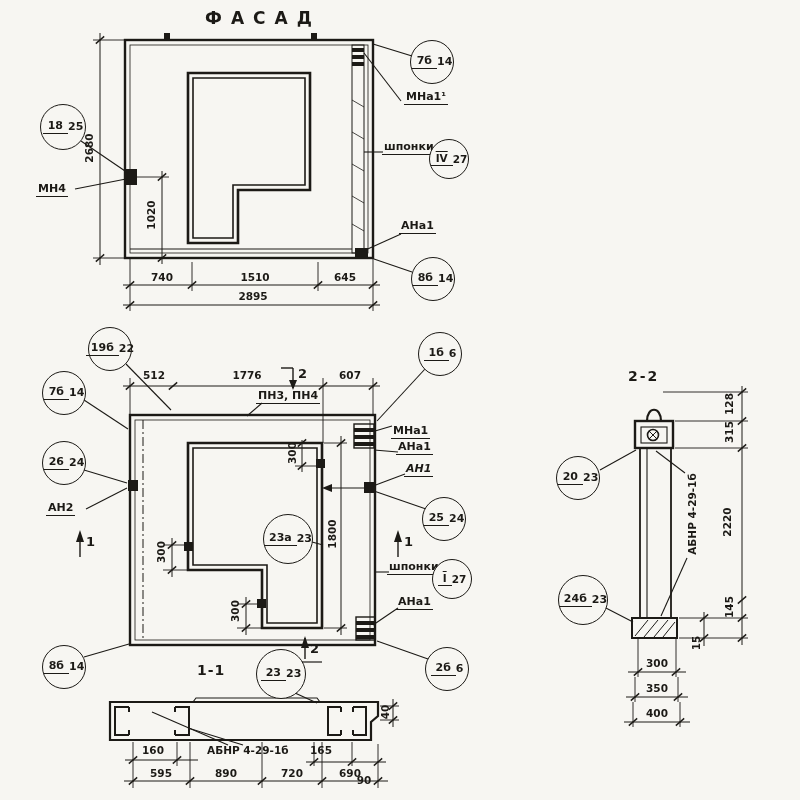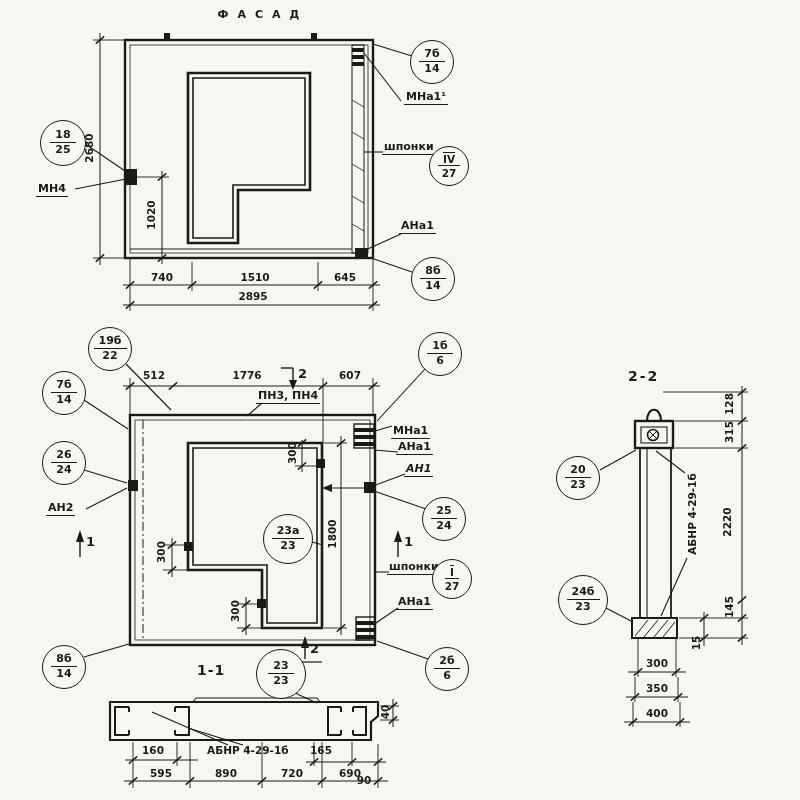--- a/index.html
+++ b/index.html
@@ -5,21 +5,21 @@
   html,body{margin:0;padding:0;background:#e9e7e2;}
   #sheet{position:relative;width:800px;height:800px;background:#f7f6f2;overflow:hidden;
          font-family:"DejaVu Sans",sans-serif;color:#1c1a16;}
   svg{position:absolute;left:0;top:0;}
   .lbl{position:absolute;font-weight:bold;font-size:11px;line-height:1.1;white-space:nowrap;color:#1c1a16;}
   .ul{border-bottom:1.6px solid #1c1a16;padding:0 2px 1px 2px;}
   .dim{position:absolute;font-weight:bold;font-size:10.5px;text-align:center;white-space:nowrap;color:#1c1a16;}
   .rot{transform:rotate(-90deg);transform-origin:center center;}
   .title{position:absolute;font-weight:bold;color:#1c1a16;white-space:nowrap;}
   .co{position:absolute;width:44px;height:44px;border:1.8px solid #1c1a16;border-radius:50%;
-      background:#f7f6f2;display:flex;flex-direction:column;align-items:center;justify-content:center;
+      background:#f7f6f2;display:flex;align-items:center;justify-content:center;
       font-weight:bold;font-size:11px;box-sizing:border-box;z-index:3;}
   .co .t{border-bottom:1.5px solid #1c1a16;padding:0 5px 0 5px;line-height:1.15;}
   .co .b{line-height:1.15;padding-top:1px;}
   .co-lg{width:50px;height:50px;}
   .co-sm{width:40px;height:40px;font-size:10.5px;}
   .ovl .t{text-decoration:overline;}
   .frac{position:absolute;text-align:center;font-weight:bold;color:#1c1a16;z-index:2;}
   .frac .ft{border-bottom:1.7px solid #1c1a16;padding:0 3px 1px 3px;}
   .frac .fb{padding-top:1px;}
   .mk{position:absolute;font-weight:bold;font-size:13px;color:#1c1a16;}
@@ -269,32 +269,32 @@
     <use href="#tk" x="742" y="448"></use>
         <use href="#tk" x="742" y="600"></use>
     <use href="#tk" x="742" y="618"></use>
         <use href="#tk" x="742" y="638"></use>
     <line x1="704" y1="612" x2="704" y2="646"></line>
     <use href="#tk" x="704" y="618"></use>
         <use href="#tk" x="704" y="638"></use>
   </g>
 </svg>
 
-  <div class="title" style="left:198px;top:8px;width:130px;font-size:11px;letter-spacing:9px;text-align:center;">ФАСАД</div>
-
-
-  <div class="co" style="left:40px;top:120px;width:46px;height:46px;">
+  <div class="title" style="left:198px;top:8px;width:130px;font-size:17px;letter-spacing:9px;text-align:center;">ФАСАД</div>
+
+
+  <div class="co" style="left:40px;top:104px;width:46px;height:46px;">
     <span class="t">18</span>
     <span class="b">25</span>
   </div>
   <div class="co" style="left:410px;top:40px;">
     <span class="t">7б</span>
     <span class="b">14</span>
   </div>
-  <div class="co co-sm ovl" style="left:429px;top:146px;">
+  <div class="co co-sm ovl" style="left:429px;top:139px;">
     <span class="t">IV</span>
     <span class="b">27</span>
   </div>
   <div class="co" style="left:411px;top:257px;">
     <span class="t">8б</span>
     <span class="b">14</span>
   </div>
 
   <div class="lbl ul" style="left:36px;top:183px;">МН4</div>
   <div class="lbl ul" style="left:404px;top:91px;">МНа1¹</div>

